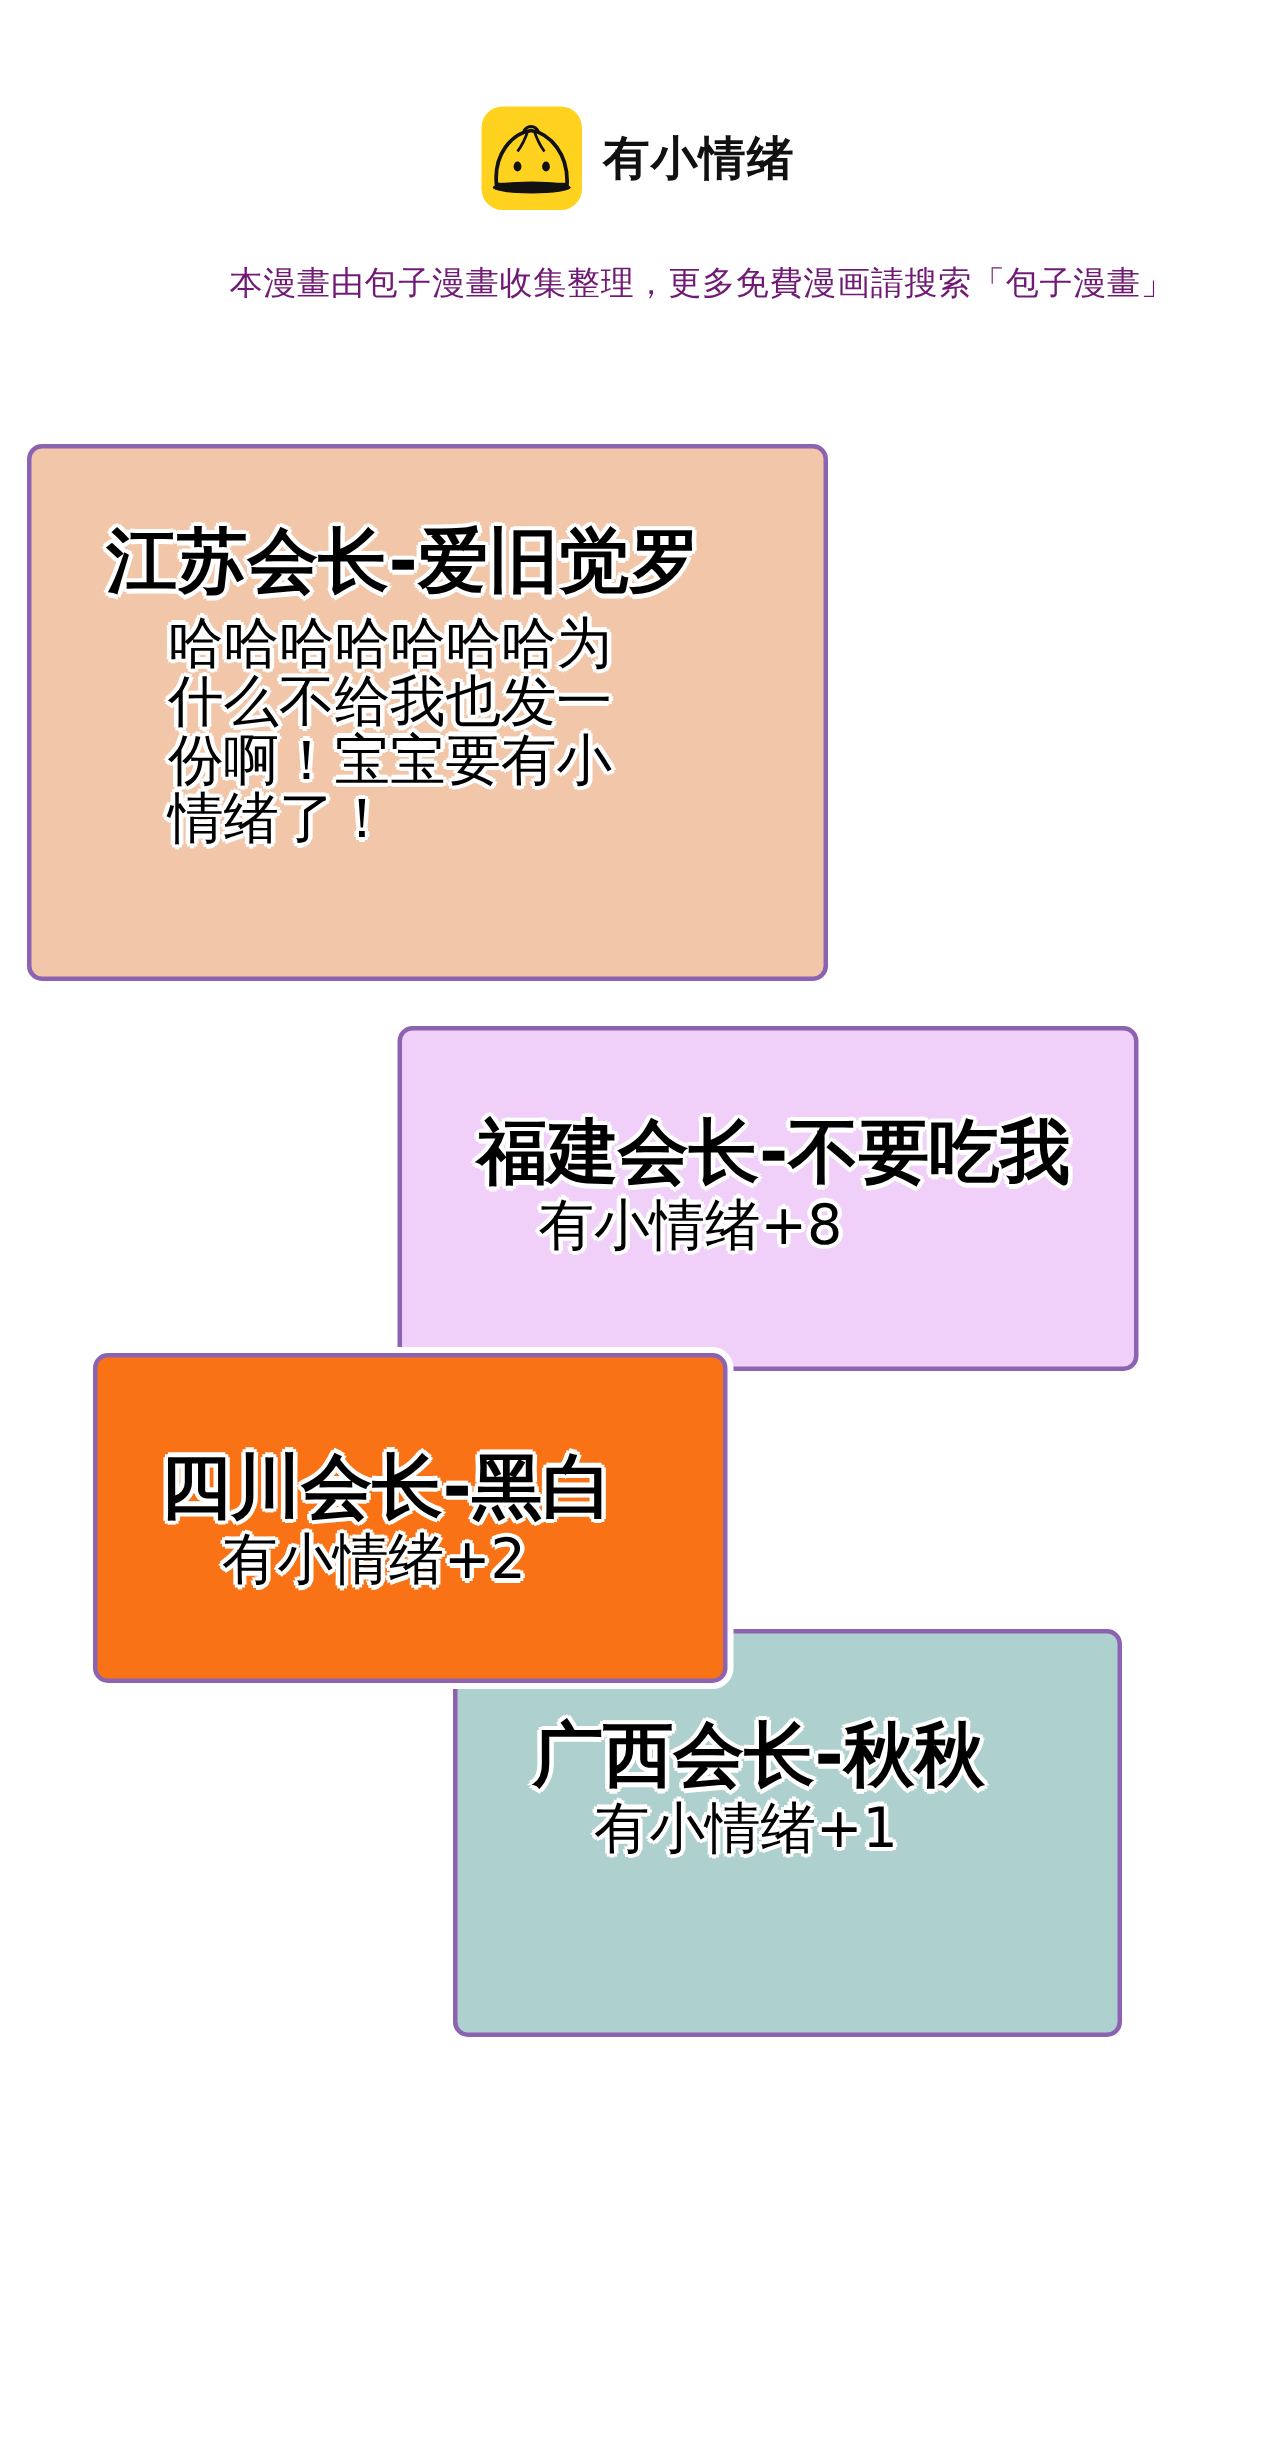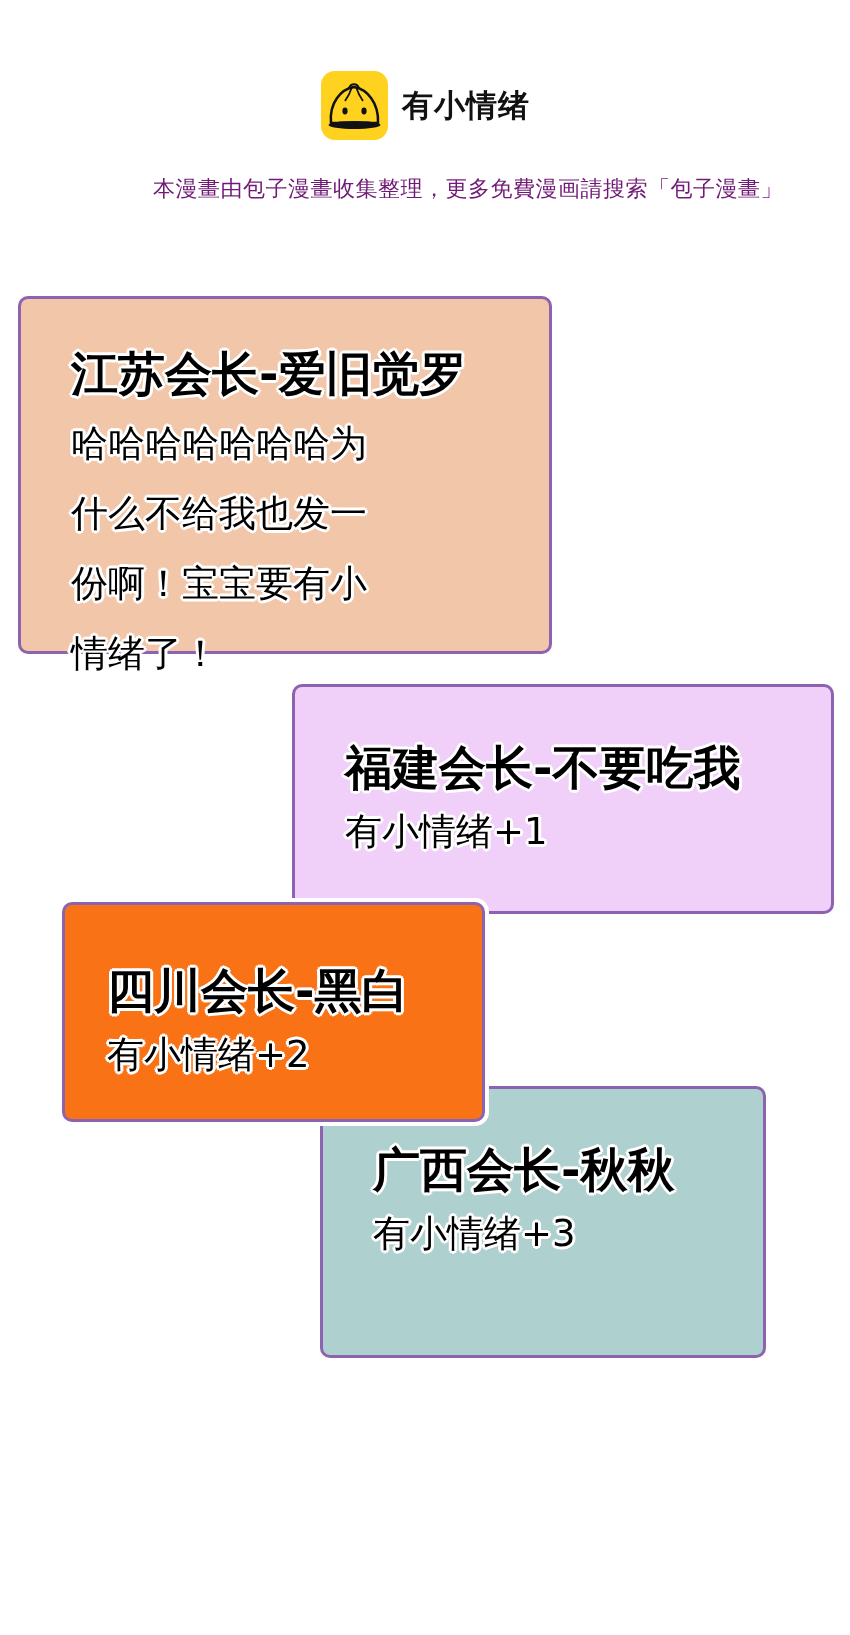--- a/index.html
+++ b/index.html
@@ -27,31 +27,31 @@
       border: 3px solid #8B63B0; border-radius: 10px;
       box-shadow: 0 0 0 4px #ffffff;
     }
     .card .title, .card .body {
       position: absolute; color: #000; white-space: nowrap;
       text-shadow:
         -3px 0 0 #fff, 3px 0 0 #fff, 0 -3px 0 #fff, 0 3px 0 #fff,
         -2px -2px 0 #fff, 2px -2px 0 #fff, -2px 2px 0 #fff, 2px 2px 0 #fff;
     }
     .card .title { font-weight: bold; font-size: 47px; letter-spacing: 0px; }
-    .card .body { font-size: 37px; line-height: 70px; white-space: pre-line; }
+    .card .body { font-size: 37px; line-height: 39px; white-space: pre-line; margin-left: 41px; }
 
     #card-jiangsu { left: 18px; top: 296px; width: 534px; height: 358px; z-index: 1; }
     #card-jiangsu .title { left: 50px; top: 44px; }
     #card-jiangsu .body { left: 50px; top: 110px; }
 
-    #card-fujian { left: 292px; top: 684px; width: 542px; height: 230px; z-index: 1; }
+    #card-fujian { left: 265px; top: 684px; width: 494px; height: 230px; z-index: 1; }
     #card-fujian .title { left: 50px; top: 50px; }
     #card-fujian .body { left: 50px; top: 110px; }
 
-    #card-guangxi { left: 320px; top: 1086px; width: 446px; height: 272px; z-index: 1; }
+    #card-guangxi { left: 302px; top: 1086px; width: 446px; height: 272px; z-index: 1; }
     #card-guangxi .title { left: 50px; top: 50px; }
     #card-guangxi .body { left: 50px; top: 110px; }
 
     #card-sichuan { left: 62px; top: 902px; width: 423px; height: 220px; z-index: 2; }
     #card-sichuan .title { left: 42px; top: 55px; }
     #card-sichuan .body { left: 42px; top: 115px; }
   </style>
 </head>
 <body>
 
@@ -75,24 +75,24 @@
 <div class="card" id="card-jiangsu" style="background:#F2C6A9;">
   <div class="title">江苏会长-爱旧觉罗</div>
   <div class="body">哈哈哈哈哈哈哈为
 什么不给我也发一
 份啊！宝宝要有小
 情绪了！</div>
 </div>
 
 <div class="card" id="card-fujian" style="background:#F0D0F8;">
   <div class="title">福建会长-不要吃我</div>
-  <div class="body">有小情绪+1</div>
+  <div class="body">有小情绪+8</div>
 </div>
 
 <div class="card" id="card-guangxi" style="background:#AED0CE;">
   <div class="title">广西会长-秋秋</div>
-  <div class="body">有小情绪+3</div>
+  <div class="body">有小情绪+1</div>
 </div>
 
 <div class="card" id="card-sichuan" style="background:#f97316;">
   <div class="title">四川会长-黑白</div>
   <div class="body">有小情绪+2</div>
 </div>
 
 </body></html>

